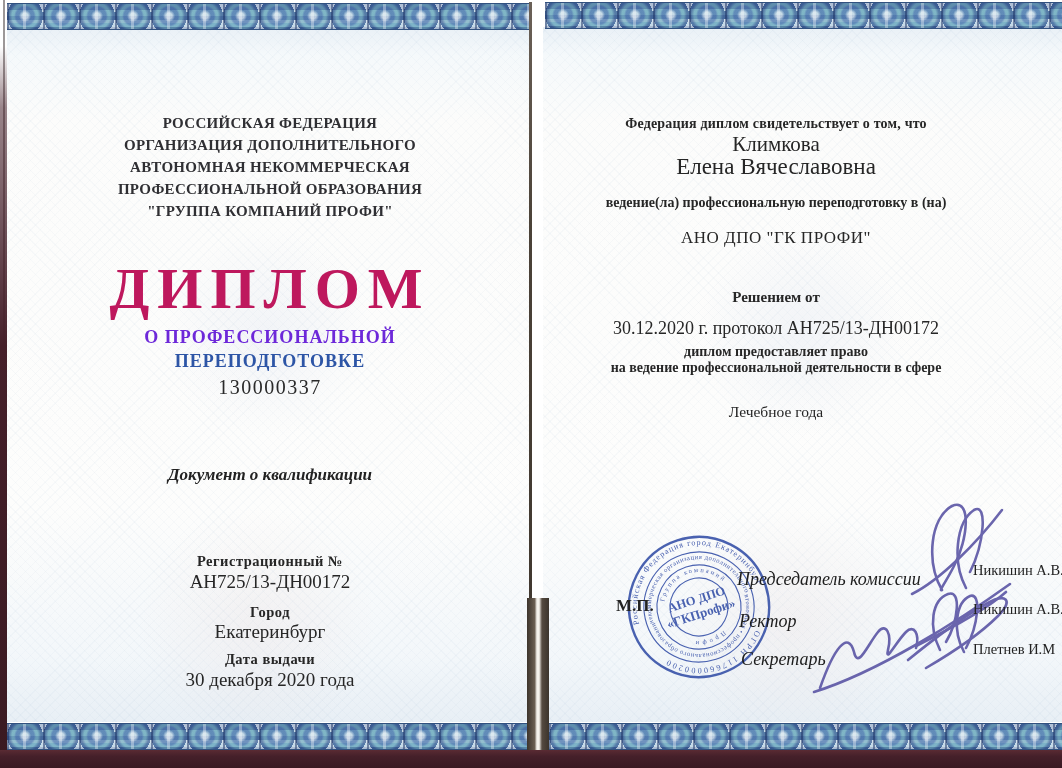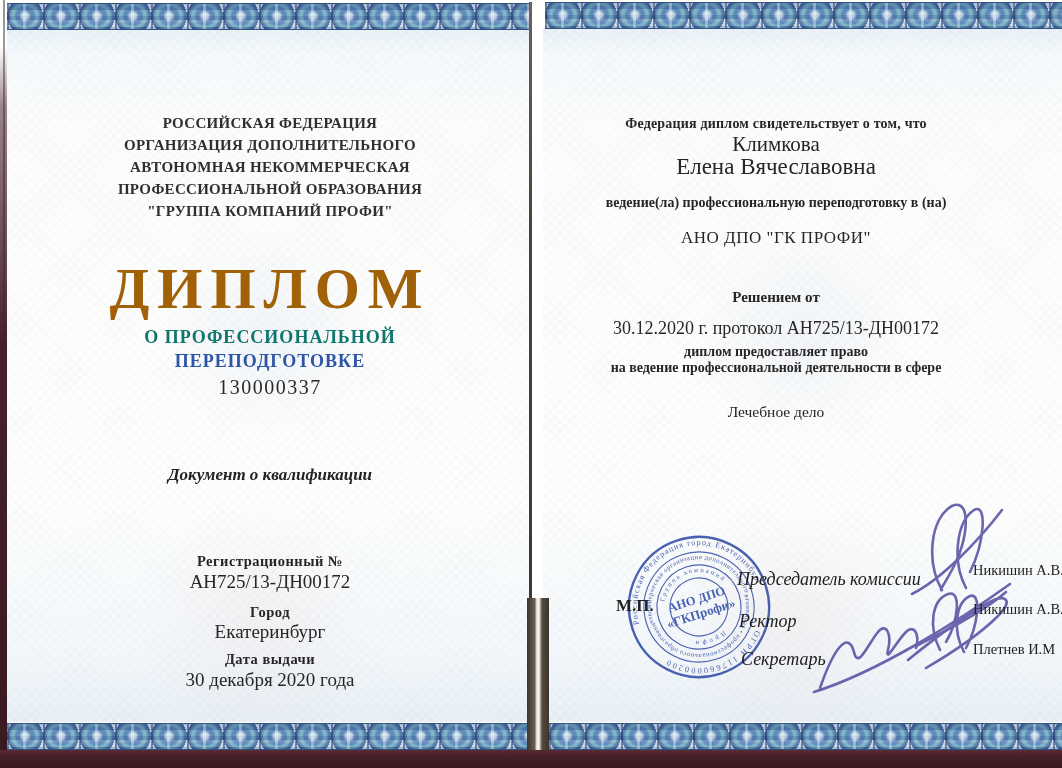--- a/index.html
+++ b/index.html
@@ -42,22 +42,22 @@
     border-top:1px solid #31517f;border-bottom:1px solid #31517f;
   }
   .band-top-left{left:7px;top:3px;width:522px;}
   .band-top-right{left:545px;top:2px;right:0;}
   .band-bottom-left{left:7px;top:723px;width:520px;}
   .band-bottom-right{left:549px;top:723px;right:0;}
   
   .tc{position:absolute;text-align:center;margin-top:15px;}
   
   .org-block{left:30px;top:97px;width:480px;font-size:15px;line-height:22px;letter-spacing:.3px;font-weight:bold;color:#2f2f33;}
-  .diploma-title{left:30px;top:240px;width:480px;font-size:58px;font-weight:bold;letter-spacing:8px;color:#a16207;}
-  .diploma-sub1{left:30px;top:312px;width:480px;font-size:18px;font-weight:bold;letter-spacing:1px;color:#0f766e;}
+  .diploma-title{left:30px;top:240px;width:480px;font-size:58px;font-weight:bold;letter-spacing:8px;color:#be185d;}
+  .diploma-sub1{left:30px;top:312px;width:480px;font-size:18px;font-weight:bold;letter-spacing:1px;color:#6d28d9;}
   .diploma-sub2{left:30px;top:336px;width:480px;font-size:18px;font-weight:bold;letter-spacing:1px;color:#2d55a6;}
   .diploma-number{left:30px;top:361px;width:480px;font-size:20px;letter-spacing:1.5px;color:#2a2a2a;}
   .qual-note{left:30px;top:450px;width:480px;font-size:17px;font-weight:bold;font-style:italic;color:#222;}
   .reg-label{left:30px;top:538px;width:480px;font-size:14.5px;font-weight:bold;letter-spacing:.5px;}
   .reg-value{left:30px;top:556px;width:480px;font-size:19px;}
   .city-label{left:30px;top:589px;width:480px;font-size:14.5px;font-weight:bold;letter-spacing:.5px;}
   .city-value{left:30px;top:606px;width:480px;font-size:19px;}
   .date-label{left:30px;top:636px;width:480px;font-size:14.5px;font-weight:bold;letter-spacing:.5px;}
   .date-value{left:30px;top:654px;width:480px;font-size:19px;}
   
@@ -123,21 +123,21 @@
 
 <div class="tc rp statement">Федерация диплом свидетельствует о том, что</div>
 <div class="tc rp surname">Климкова</div>
 <div class="tc rp patronymic">Елена Вячеславовна</div>
 <div class="tc rp completed">ведение(ла) профессиональную переподготовку в (на)</div>
 <div class="tc rp institution">АНО ДПО "ГК ПРОФИ"</div>
 <div class="tc rp decision-label">Решением от</div>
 <div class="tc rp decision-value">30.12.2020 г. протокол АН725/13-ДН00172</div>
 <div class="tc rp grants1">диплом предоставляет право</div>
 <div class="tc rp grants2">на ведение профессиональной деятельности в сфере</div>
-<div class="tc rp field">Лечебное дело</div>
+<div class="tc rp field">Лечебное года</div>
 
 <div class="mp-label">М.П.</div>
 
 <div class="stamp-wrap">
   <svg width="150" height="150" viewBox="0 0 150 150">
     <g transform="rotate(-18 75 75)" fill="none" stroke="#3b55aa">
       <circle cx="75" cy="75" r="70" stroke-width="2.4"></circle>
       <circle cx="75" cy="75" r="55" stroke-width="1.1"></circle>
       <circle cx="75" cy="75" r="42" stroke-width="1.1"></circle>
       <circle cx="75" cy="75" r="29" stroke-width="1.1"></circle>

